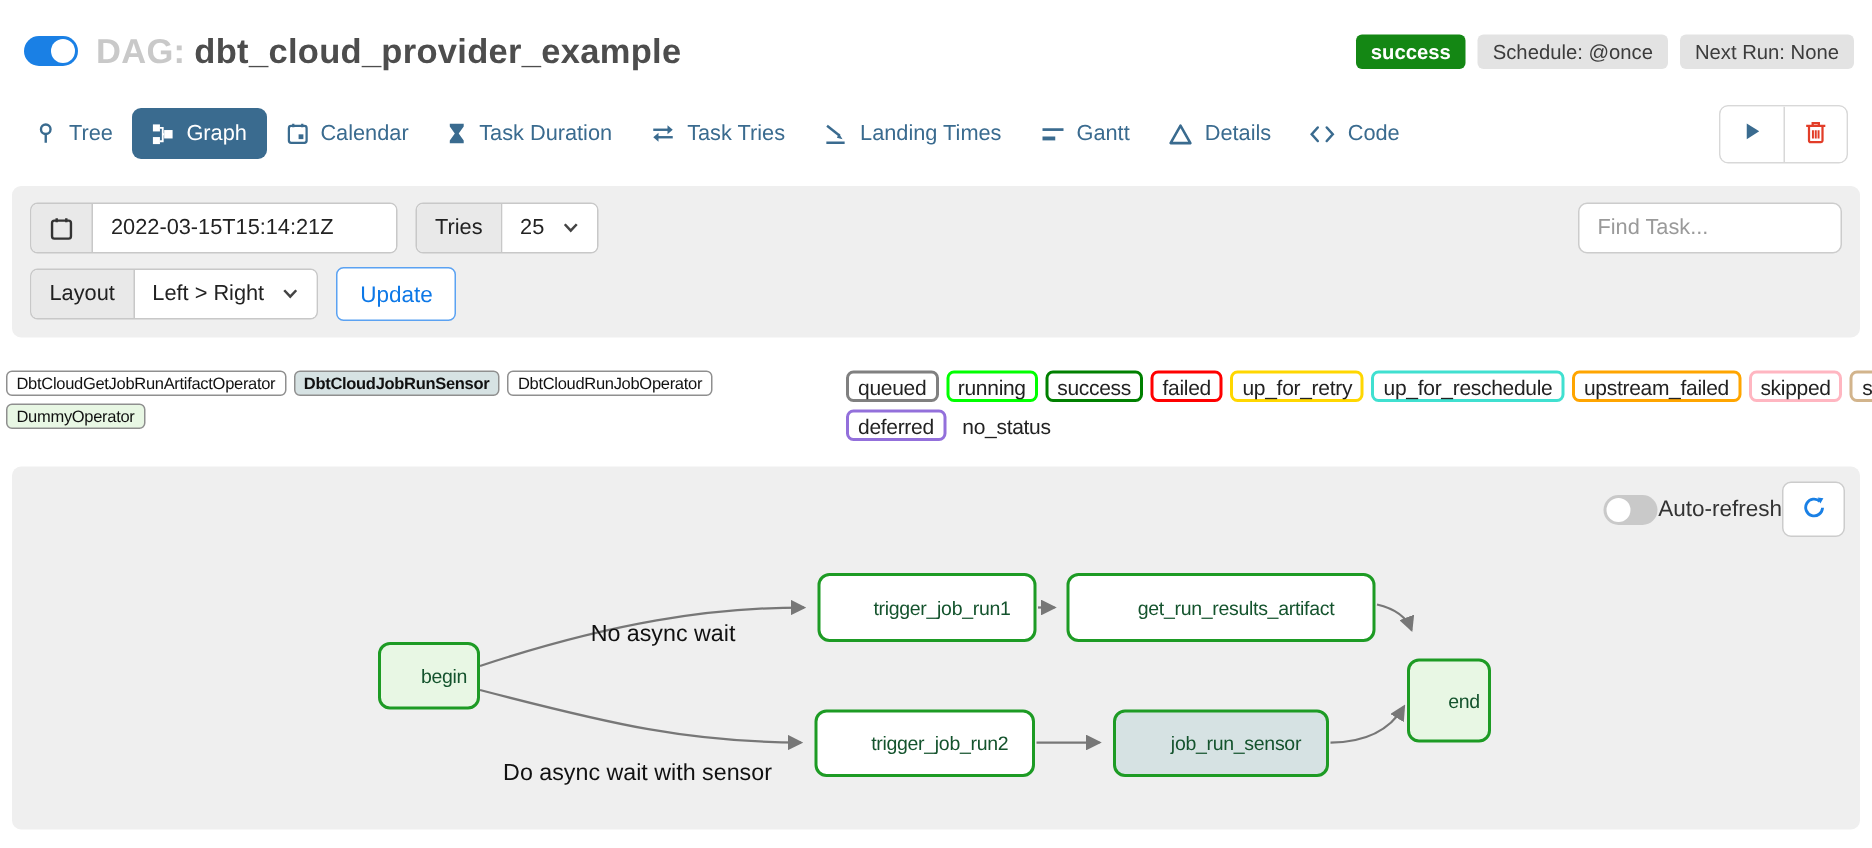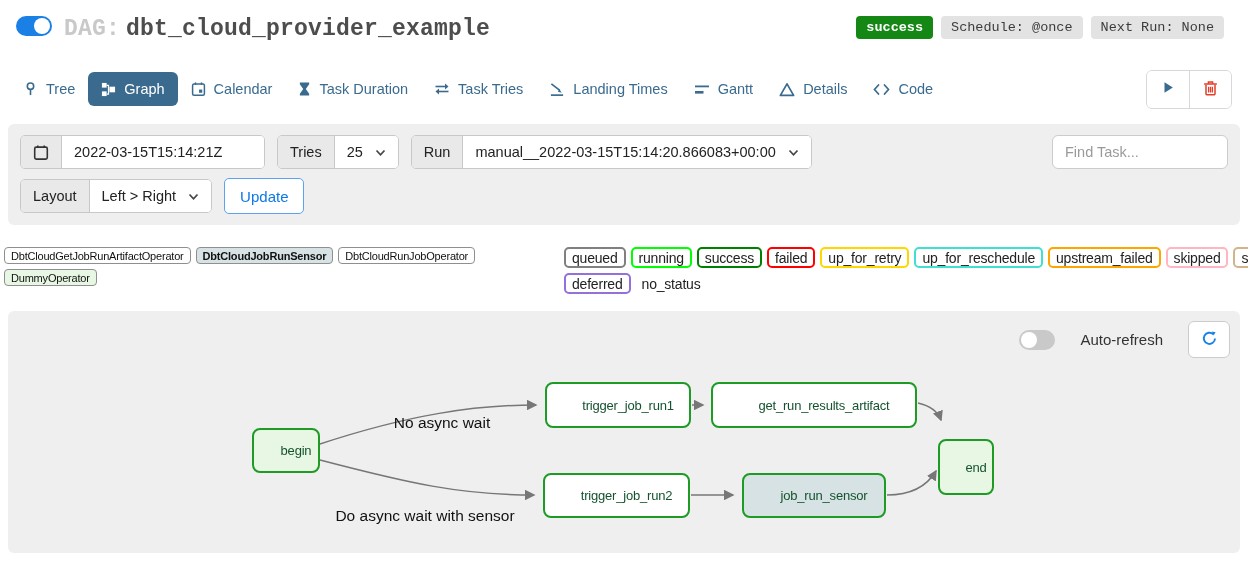--- a/index.html
+++ b/index.html
@@ -4,21 +4,21 @@
 <style>
   * { box-sizing: border-box; }
   html,body { margin:0; padding:0; }
   body {
     width:1248px; height:565px; overflow:hidden;
     background:#ffffff;
     font-family:"Liberation Sans","DejaVu Sans",sans-serif;
     color:#333;
   }
   
-  .header { display:flex; align-items:flex-start; padding:16px 24px 0 16px; height:52px;font-family:Liberation Mono, monospace; }
+  .header { display:flex; align-items:center; padding:16px 12px 0 16px; height:52px; }
   .toggle { width:36px; height:20px; border-radius:10px; position:relative; flex:none; cursor:pointer; }
   .toggle.on  { background:#1a80e5; }
   .toggle.off { background:#c9c9c9; }
   .toggle .knob { position:absolute; top:2px; width:16px; height:16px; border-radius:50%; background:#fff; }
   .toggle.on .knob  { right:2px; }
   .toggle.off .knob { left:2px; }
   .dag-title { margin-left:12px; font-size:23px; font-weight:bold; color:#4d4d4d; letter-spacing:.2px; white-space:nowrap; }
   .dag-title .prefix { color:#c9c9c9; margin-right:6px; }
   .header-badges { margin-left:auto; display:flex; gap:8px; align-items:center; }
   .badge { font-size:13.5px; padding:4px 10px; border-radius:4px; background:#e3e3e3; color:#3c3c3c; white-space:nowrap; }
@@ -55,21 +55,21 @@
   .status-col { flex:1; padding-left:8px; }
   .lrow { display:flex; gap:5px; margin-bottom:5px; flex-wrap:nowrap; }
   .op-badge { border:1px solid #8f8f8f; border-radius:4px; padding:1.5px 6px; font-size:11px;
               color:#111; background:#fff; white-space:nowrap; letter-spacing:-.2px; }
   .st-badge { border:2px solid #888; border-radius:5px; padding:0.5px 6px; font-size:14px;
               color:#222; background:#fff; white-space:nowrap; letter-spacing:-.2px; }
   .st-badge.noborder { border:none; background:transparent; padding-top:2.5px; }
   
   .graph-panel { position:relative; margin:12px 8px 8px; height:242px; background:#efefef;
                  border-radius:6px; overflow:hidden; }
-  .autorefresh { position:absolute; top:10px; right:10px; display:flex; align-items:center; gap:25px; z-index:3; }
+  .autorefresh { position:absolute; top:10px; right:10px; display:flex; align-items:center; gap:0; z-index:3; }
   .autorefresh-label { font-size:15px; color:#333; }
   .refresh-btn { width:42px; height:37px; background:#fff; border:1px solid #ccc; border-radius:6px;
                  display:flex; align-items:center; justify-content:center; cursor:pointer; }
   .edges-svg { position:absolute; left:0; top:0; z-index:1; }
   .node { position:absolute; z-index:2; display:flex; align-items:center; justify-content:center;
           border-radius:8px; font-size:13px; color:#14532d; cursor:pointer; letter-spacing:-.2px;padding-left:20px; }
   .edge-label { position:absolute; z-index:2; transform:translateX(-50%); font-size:15.5px; color:#111; white-space:nowrap; }
 </style>
 </head>
 <body>
@@ -202,29 +202,20 @@
             <line x1="4.8" y1="1" x2="4.8" y2="3.6" stroke="#333" stroke-width="1.6"></line>
             <line x1="11.2" y1="1" x2="11.2" y2="3.6" stroke="#333" stroke-width="1.6"></line>
           </svg>
         </span>
       <input class="tinput" style="width: 202px;" value="2022-03-15T15:14:21Z">
     </div>
     <div class="igroup">
       <span class="addon">Tries</span>
       <div class="selectbox">
         <span>25</span>
-        <span><svg width="11" height="8" viewBox="0 0 11 8">
-              <path d="M1.5 1.5 L5.5 5.8 L9.5 1.5" fill="none" stroke="#444" stroke-width="1.7"></path>
-            </svg></span>
-      </div>
-    </div>
-    <div class="igroup">
-      <span class="addon">Run</span>
-      <div class="selectbox">
-        <span>manual__2022-03-15T15:14:20.866083+00:00</span>
         <span><svg width="11" height="8" viewBox="0 0 11 8">
               <path d="M1.5 1.5 L5.5 5.8 L9.5 1.5" fill="none" stroke="#444" stroke-width="1.7"></path>
             </svg></span>
       </div>
     </div>
     <input class="find-input" placeholder="Find Task..." style="">
   </div>
   <div class="frow">
     <div class="igroup">
       <span class="addon">Layout</span>

